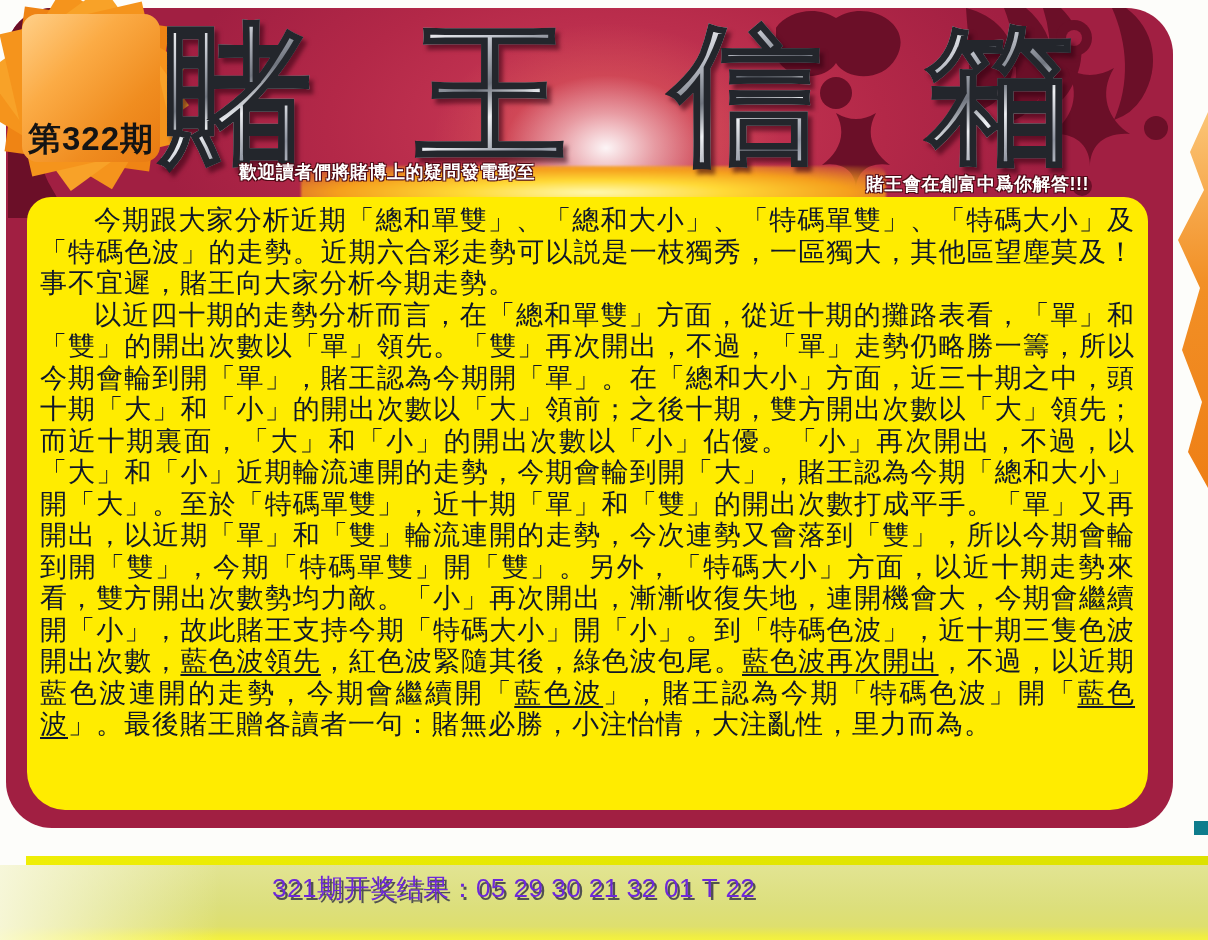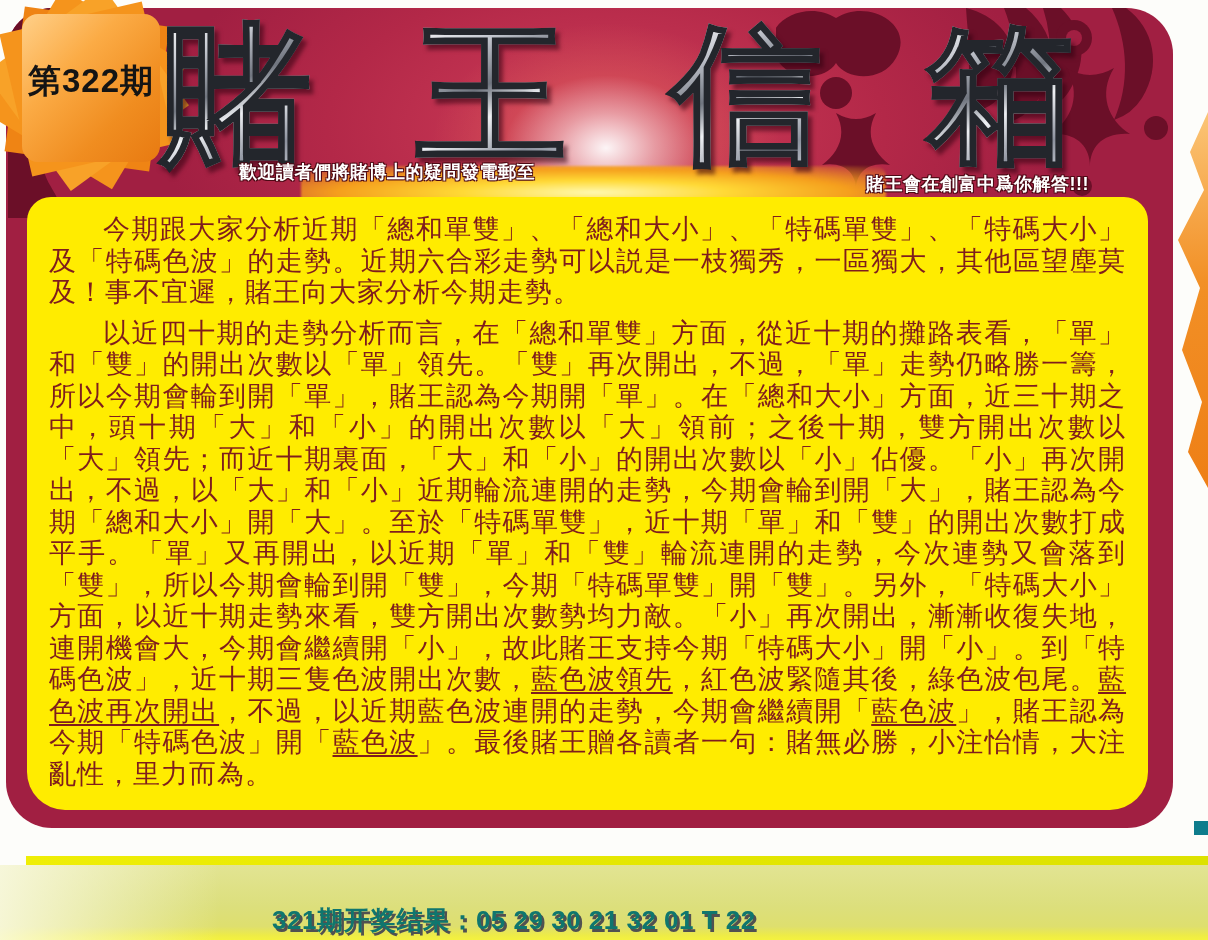--- a/index.html
+++ b/index.html
@@ -38,42 +38,42 @@
   
   .burst{position:absolute;left:-20px;top:-18px;width:214px;height:214px;z-index:2;}
   .burst i{position:absolute;left:34px;top:34px;width:146px;height:146px;background:#f5941c;display:block;}
   .burst i:nth-child(1){transform:rotate(8deg);background:#ef8414;}
   .burst i:nth-child(2){transform:rotate(31deg);}
   .burst i:nth-child(3){transform:rotate(54deg);background:#f8a228;}
   .burst i:nth-child(4){transform:rotate(77deg);}
   .badge{
     position:absolute;left:22px;top:14px;width:138px;height:148px;border-radius:16px;z-index:3;
     background:linear-gradient(135deg,#ffd089 0%,#fbab45 35%,#f08d20 70%,#e87a11 100%);
-    display:flex;align-items:center;justify-content:center;
+    display:flex;align-items:flex-end;justify-content:center;
   }
   .badge span{font-size:33px;font-weight:600;color:#141414;margin-top:-14px;letter-spacing:1px;}
   
   .note{
     position:absolute;z-index:4;font-size:18px;font-weight:bold;color:#ffffff;
     text-shadow:1px 1px 0 #4d0915,-1px 1px 0 #4d0915,1px -1px 0 #4d0915,-1px -1px 0 #4d0915;
     letter-spacing:.5px;
   }
   .note-left{left:233px;top:152px;font-family:Liberation Mono, monospace;}
   .note-right{left:860px;top:164px;}
   
   .ybox{
     position:absolute;left:27px;top:197px;width:1121px;height:613px;box-sizing:border-box;
     background:#ffec00;border-radius:24px 24px 38px 38px;overflow:hidden;z-index:4;
     display:flex;flex-direction:column;
   }
   .ybox-main{flex:1;padding:8px 13px 2px 13px;}
   .ybox-rec{border-top:8px solid #a81e42;padding:6px 15px 10px 15px;}
   .ctext{
-    font-size:27px;line-height:31.5px;color:#7f1d1d;text-align:justify;
-    letter-spacing:1px;margin:9px;
+    font-size:27px;line-height:31.5px;color:#0f172a;text-align:justify;
+    letter-spacing:1px;margin:0;
   }
   .ctext.indent{text-indent:2em;}
   .u{text-decoration:underline;text-decoration-thickness:2px;text-underline-offset:4px;}
   .rec-label{font-weight:bold;}
   
   .side-burst{position:absolute;left:1176px;top:112px;width:32px;height:376px;z-index:1;}
   .teal-mark{position:absolute;left:1194px;top:821px;width:14px;height:14px;background:#0e7c8c;}
   
   .stripe{
     position:absolute;left:26px;top:856px;width:1182px;height:9px;
@@ -81,22 +81,22 @@
   }
   .footer-band{
     position:absolute;left:0;top:865px;width:1208px;height:75px;
     background:linear-gradient(180deg,#e2e493 0%,#dcdf7c 55%,#dedf6e 82%,#eeec46 94%,#f4f23e 100%);
   }
   .footer-band::before{
     content:"";position:absolute;left:0;top:0;width:220px;height:75px;
     background:linear-gradient(90deg,rgba(250,250,230,.85),rgba(250,250,230,0));
   }
   .result{
-    position:absolute;left:272px;top:871px;font-size:26px;font-weight:bold;color:#0f766e;
-    text-shadow:2.5px 2.5px 0 #515151;letter-spacing:.5px;z-index:2;margin-top:32px;
+    position:absolute;left:272px;top:871px;font-size:26px;font-weight:normal;color:#6d28d9;
+    text-shadow:2.5px 2.5px 0 #515151;letter-spacing:.5px;z-index:2;
   }
 </style>
 </head>
 <body>
 
 <div class="stage">
 
   <div class="card">
 
     <svg class="damask" style="left:-8px;top:0;" width="130" height="210" viewBox="0 0 130 210">

